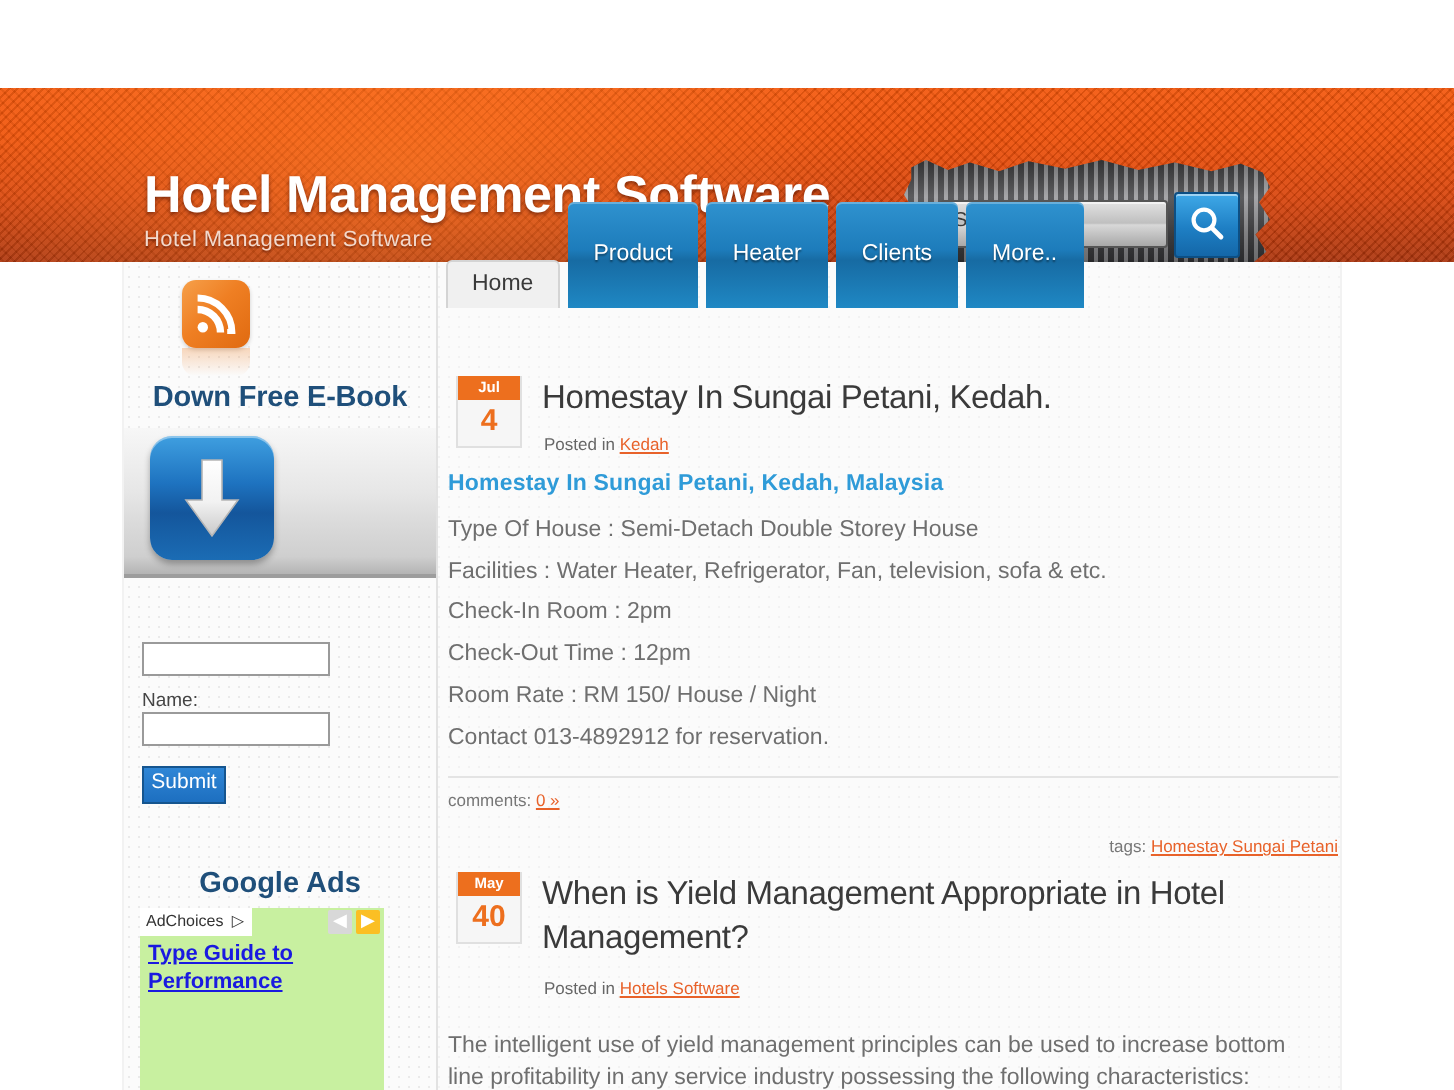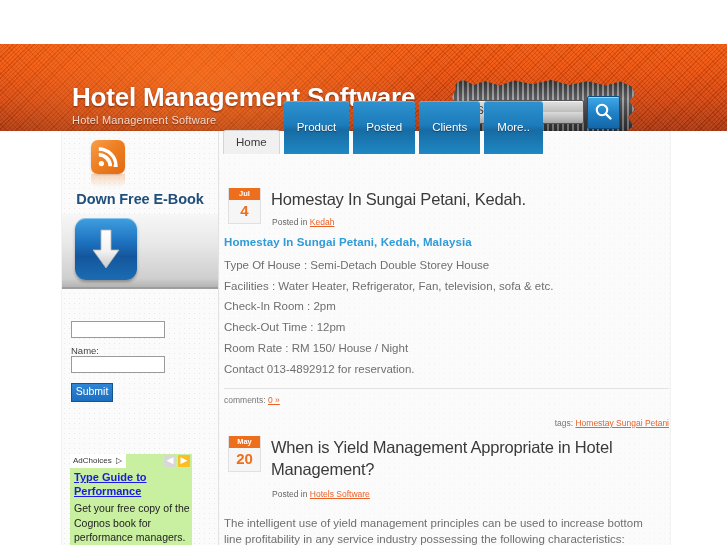--- a/index.html
+++ b/index.html
@@ -257,21 +257,21 @@
       </div>
     </div>
   </div>
 
   <div class="page-bg"></div>
   <div class="content-wrap"></div>
 
   <div class="tabs">
     <div class="tab active">Home</div>
     <div class="tab">Product</div>
-    <div class="tab">Posted</div>
+    <div class="tab">Heater</div>
     <div class="tab">Clients</div>
     <div class="tab">More..</div>
   </div>
 
   <div class="sidebar">
 
     <div class="rss-icon">
       <svg width="20" height="20" viewBox="0 0 20 20">
         <circle cx="3.4" cy="16.6" r="2.6" fill="#ffffff"></circle>
         <path d="M0.8 9.6 A9.6 9.6 0 0 1 10.4 19.2 L14.1 19.2 A13.3 13.3 0 0 0 0.8 5.9 Z" fill="#ffffff"></path>
@@ -297,32 +297,32 @@
     </div>
 
     <div class="form-label" style="left:9px;top:195px;">Email:</div>
     <input class="form-input" style="left: 9px; top: 190px;" type="text" value="">
 
     <div class="form-label" style="left:9px;top:214px;">Name:</div>
     <input class="form-input" style="left: 9px; top: 225px;" type="text" value="">
 
     <div class="submit-btn">Submit</div>
 
+    <div class="ads-heading">Google Ads</div>
 
     <div class="ad-box">
       <div class="adchoices">
         <span>AdChoices</span>
         <span style="margin-left:2px;">▷</span>
       </div>
       <div class="ad-nav">
         <span>◀</span>
         <span class="on">▶</span>
       </div>
       <div class="ad-title">Type Guide to Performance</div>
-      <div class="ad-body">Get your free copy of the Cognos book for performance managers.</div>
     </div>
   </div>
 
   <div class="main">
 
     <div class="post">
       <div class="date-badge" style="left:9px;top:33px;">
         <span class="m">Jul</span>
         <span class="d">4</span>
       </div>
@@ -347,21 +347,21 @@
       </div>
       <div class="meta" style="left:300px;top:240px;width:150px;text-align:right;margin-top:23px;">
         <span>tags:</span>
         <a>Homestay Sungai Petani</a>
       </div>
     </div>
 
     <div class="post">
       <div class="date-badge" style="left:9px;top:281px;">
         <span class="m">May</span>
-        <span class="d">20</span>
+        <span class="d">40</span>
       </div>
       <div class="post-title" style="left:52px;top:281px;width:380px;">When is Yield Management Appropriate in Hotel Management?</div>
       <div class="posted-in" style="left:53px;top:334px;">
         <span>Posted in</span>
         <a>Hotels Software</a>
       </div>
       <div class="post-body" style="left:5px;top:360px;">The intelligent use of yield management principles can be used to increase bottom line profitability in any service industry possessing the following characteristics:</div>
     </div>
 
   </div>

